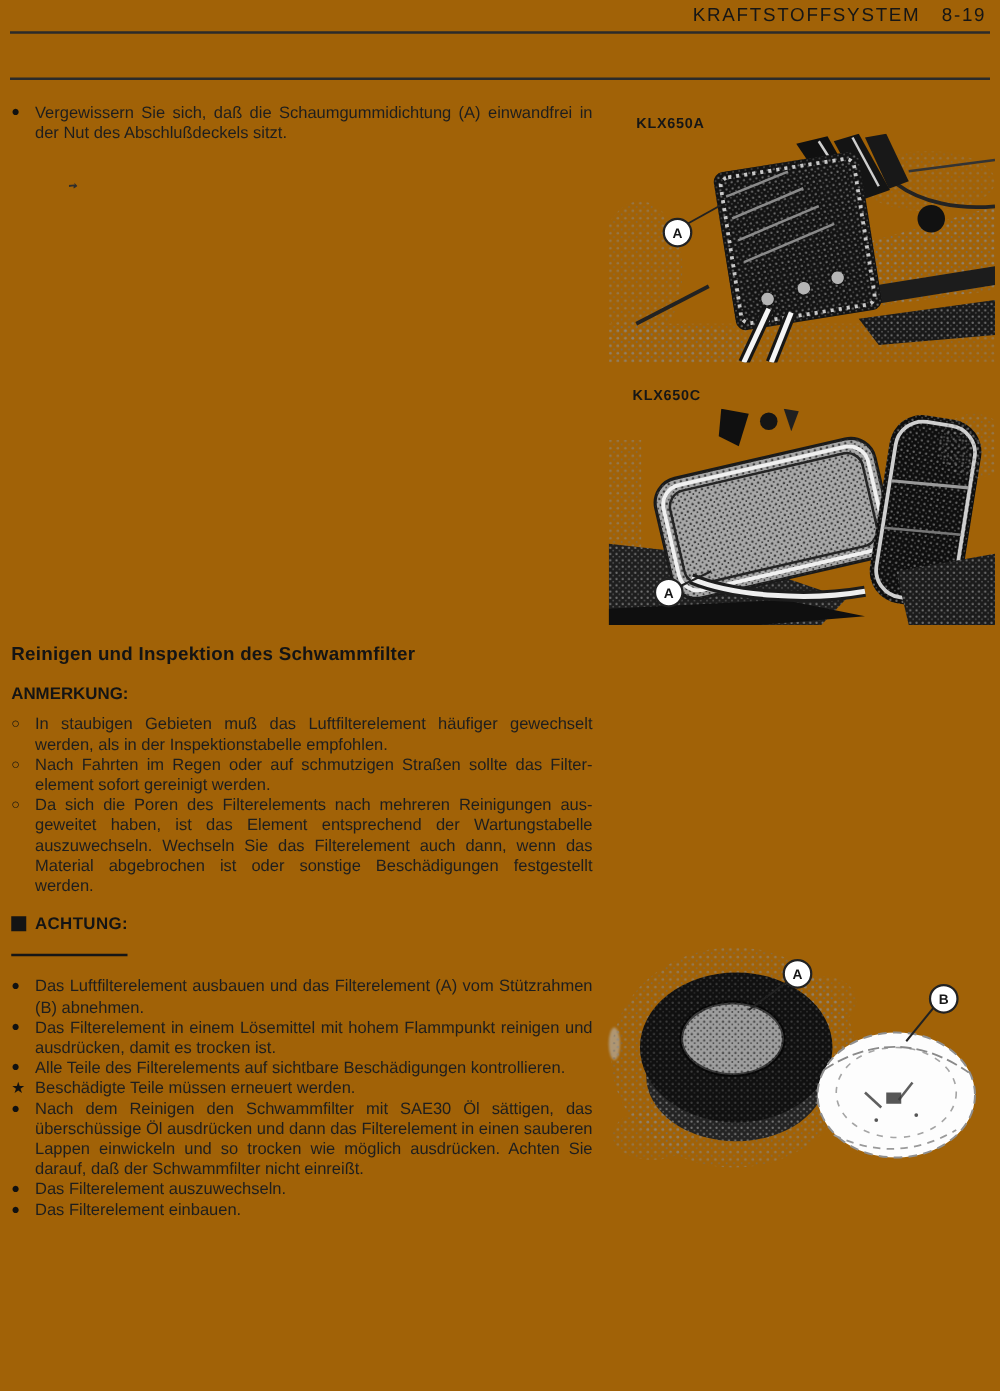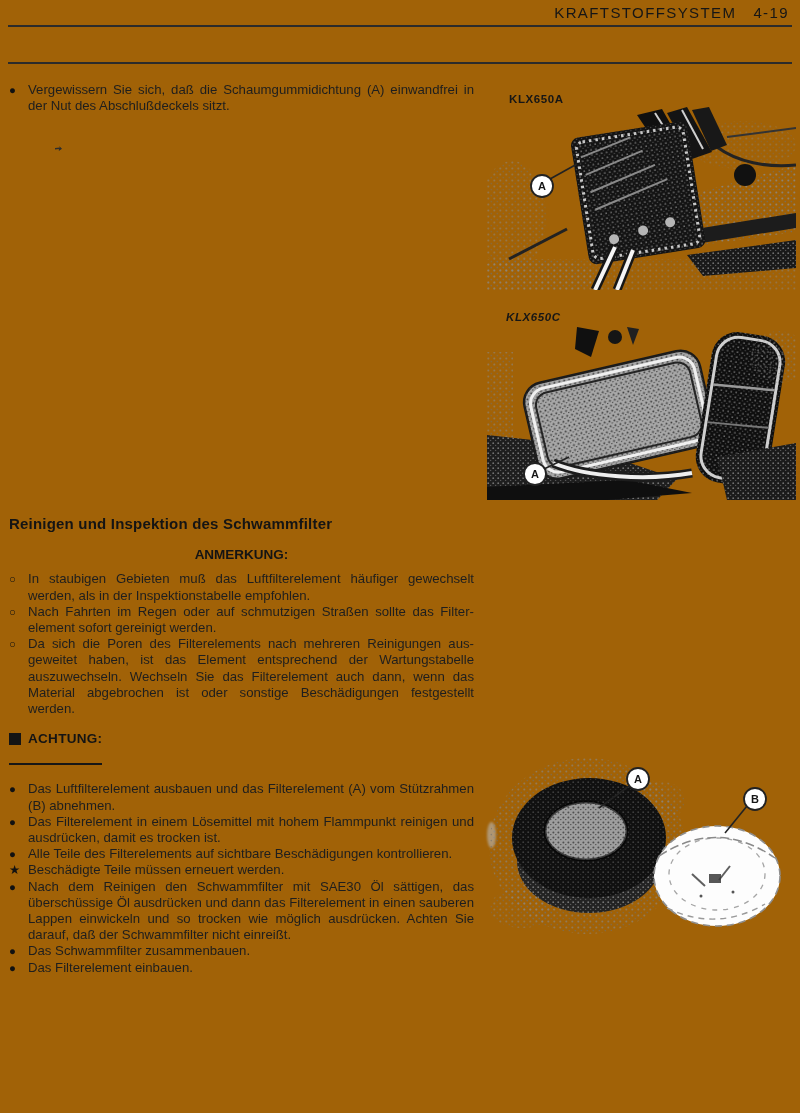--- a/index.html
+++ b/index.html
@@ -19,32 +19,32 @@
   .rule2 { top:62px; }
   
   .col { position:absolute; left:9px; width:465px; font-size:13.2px; line-height:16.2px; }
   .intro { top:82px; }
   .content { top:516px; }
   .row { display:flex; align-items:flex-start; }
   .b { flex:0 0 19px; font-size:11.5px; line-height:16.2px; color:#111; }
   .b.star { font-size:12.5px; }
   .t { flex:1; text-align:justify; }
   h1.secthead { font-size:15px; font-weight:bold; color:#141414; margin:0 0 15px 0; letter-spacing:0.2px; }
-  .noteh { font-size:13.5px; font-weight:bold; margin:0 0 8px 0; color:#141414;text-align:center; }
+  .noteh { font-size:13.5px; font-weight:bold; margin:0 0 8px 0; color:#141414; }
   .cautionh { margin-top:14px; display:inline-flex; align-items:center; gap:7px;
               border-bottom:2px solid #161616; padding-bottom:16px; }
   .cautionh .sq { width:12px; height:12px; background:#141414; }
   .cautionh .ct { font-size:13.5px; font-weight:bold; color:#141414; letter-spacing:0.3px; }
   .cpara { font-weight:bold; line-height:16px; text-align:justify; color:#171717; }
   .cpara:first-of-type { margin-top:10px; }
   .steps { margin-top:16px; }
   
   .figlabel { position:absolute; font-size:11.5px; font-weight:bold; letter-spacing:0.6px; color:#161616; }
   .fl1 { left:509px; top:93px; }
-  .fl2 { left:506px; top:311px;font-style:italic; }
+  .fl2 { left:506px; top:311px; }
   .fig { position:absolute; }
   .fig svg { display:block; }
   .f1 { left:487px; top:107px; }
   .f2 { left:487px; top:327px; }
   .f3 { left:487px; top:746px; }
   .artifact { position:absolute; left:55px; top:146px; width:7px; height:5px; background:#2d2d2d;
               clip-path:polygon(0 40%,70% 30%,60% 0,100% 55%,55% 100%,55% 60%,0 70%); }
   .smudge { position:absolute; left:487px; top:822px; width:9px; height:26px; background:#b9b9b9;
             border-radius:50%; opacity:0.6; filter:blur(1px); }
   .calltxt { font-size:11px; font-weight:bold; fill:#161616; }
@@ -66,21 +66,21 @@
       <circle cx="1.4" cy="1.4" r="1" fill="#3c3c3c"></circle>
         <circle cx="3.8" cy="3.6" r="0.7" fill="#2a2a2a"></circle>
     </pattern>
   </defs>
 </svg>
 
 <div class="page">
 
   <div class="hdr">
     <span>KRAFTSTOFFSYSTEM</span>
-    <span>4-19</span>
+    <span>8-19</span>
   </div>
   <div class="rule rule1"></div>
   <div class="rule rule2"></div>
 
   <div class="col intro">
     <div class="row">
       <span class="b">●</span>
       <span class="t">Vergewissern Sie sich, daß die Schaumgummidichtung (A) einwand­frei in der Nut des Abschlußdeckels sitzt.</span>
     </div>
   </div>
@@ -272,21 +272,21 @@
         <div class="row">
         <span class="b star">★</span>
         <span class="t">Beschädigte Teile müssen erneuert werden.</span>
       </div>
         <div class="row">
         <span class="b">●</span>
         <span class="t">Nach dem Reinigen den Schwammfilter mit SAE30 Öl sättigen, das überschüssige Öl ausdrücken und dann das Filterelement in einen sauberen Lappen einwickeln und so trocken wie möglich ausdrücken. Achten Sie darauf, daß der Schwammfilter nicht einreißt.</span>
       </div>
         <div class="row">
         <span class="b">●</span>
-        <span class="t">Das Schwammfilter zusammenbauen.</span>
+        <span class="t">Das Filterelement auszuwechseln.</span>
       </div>
         <div class="row">
         <span class="b">●</span>
         <span class="t">Das Filterelement einbauen.</span>
       </div>
       </div>
   </div>
 
 </div>
 

